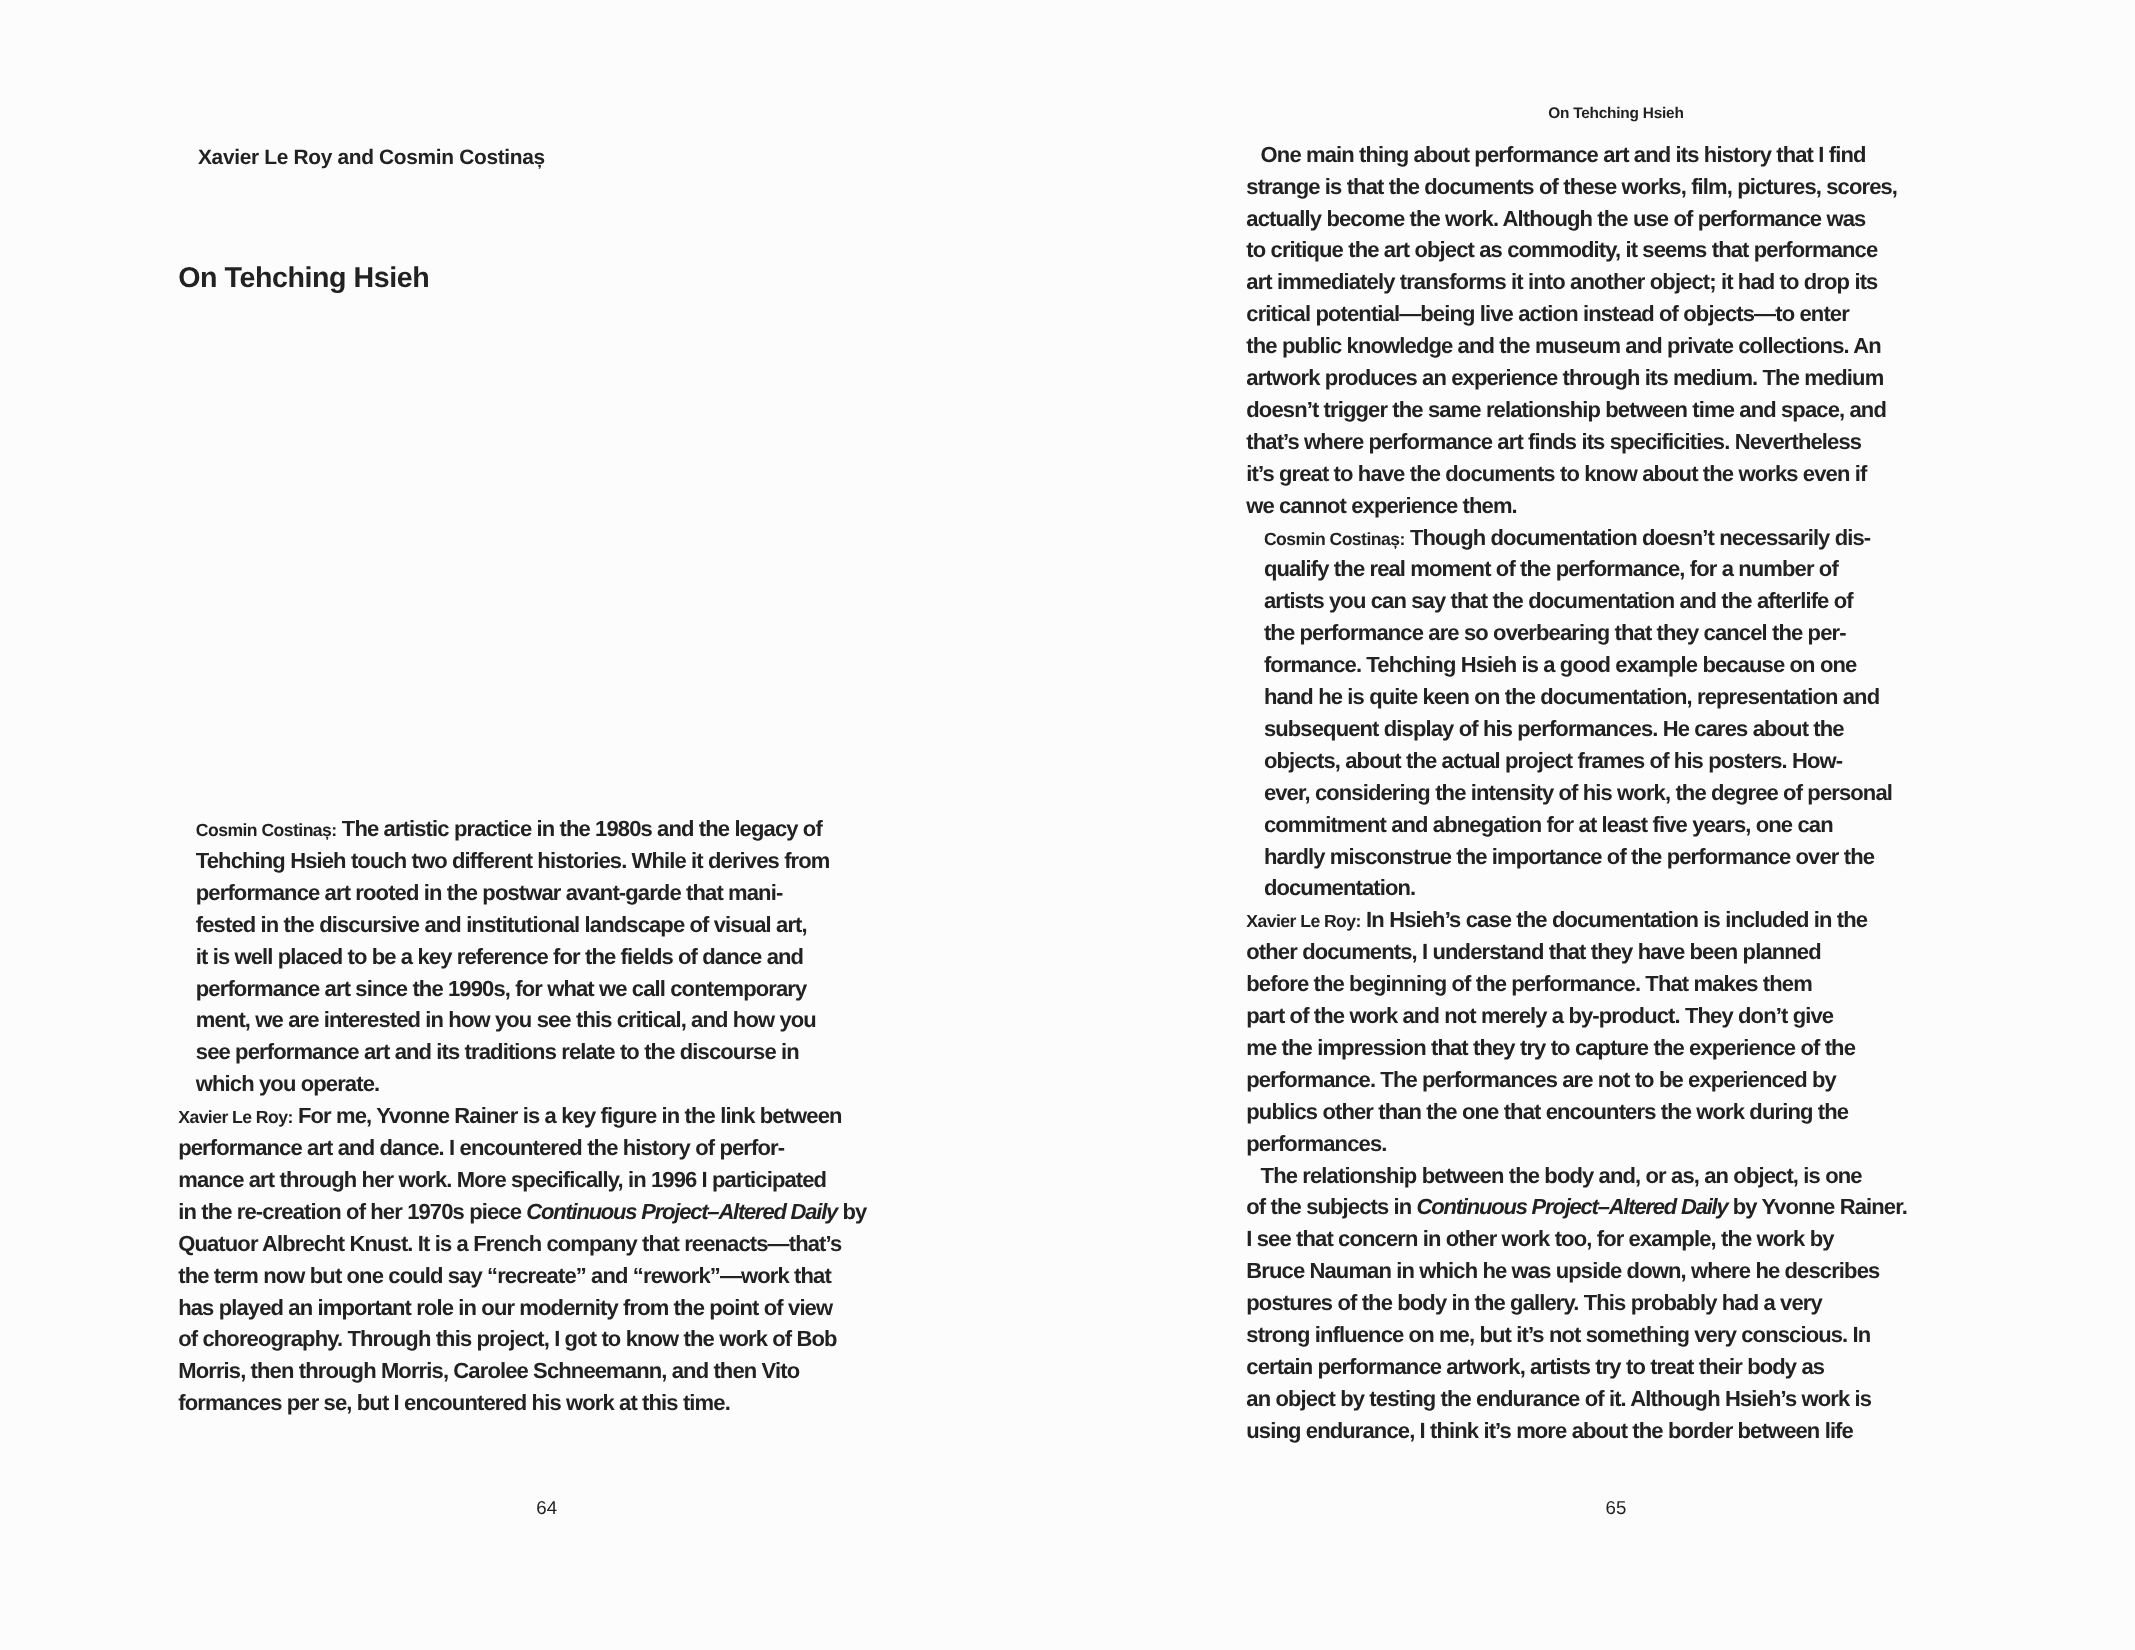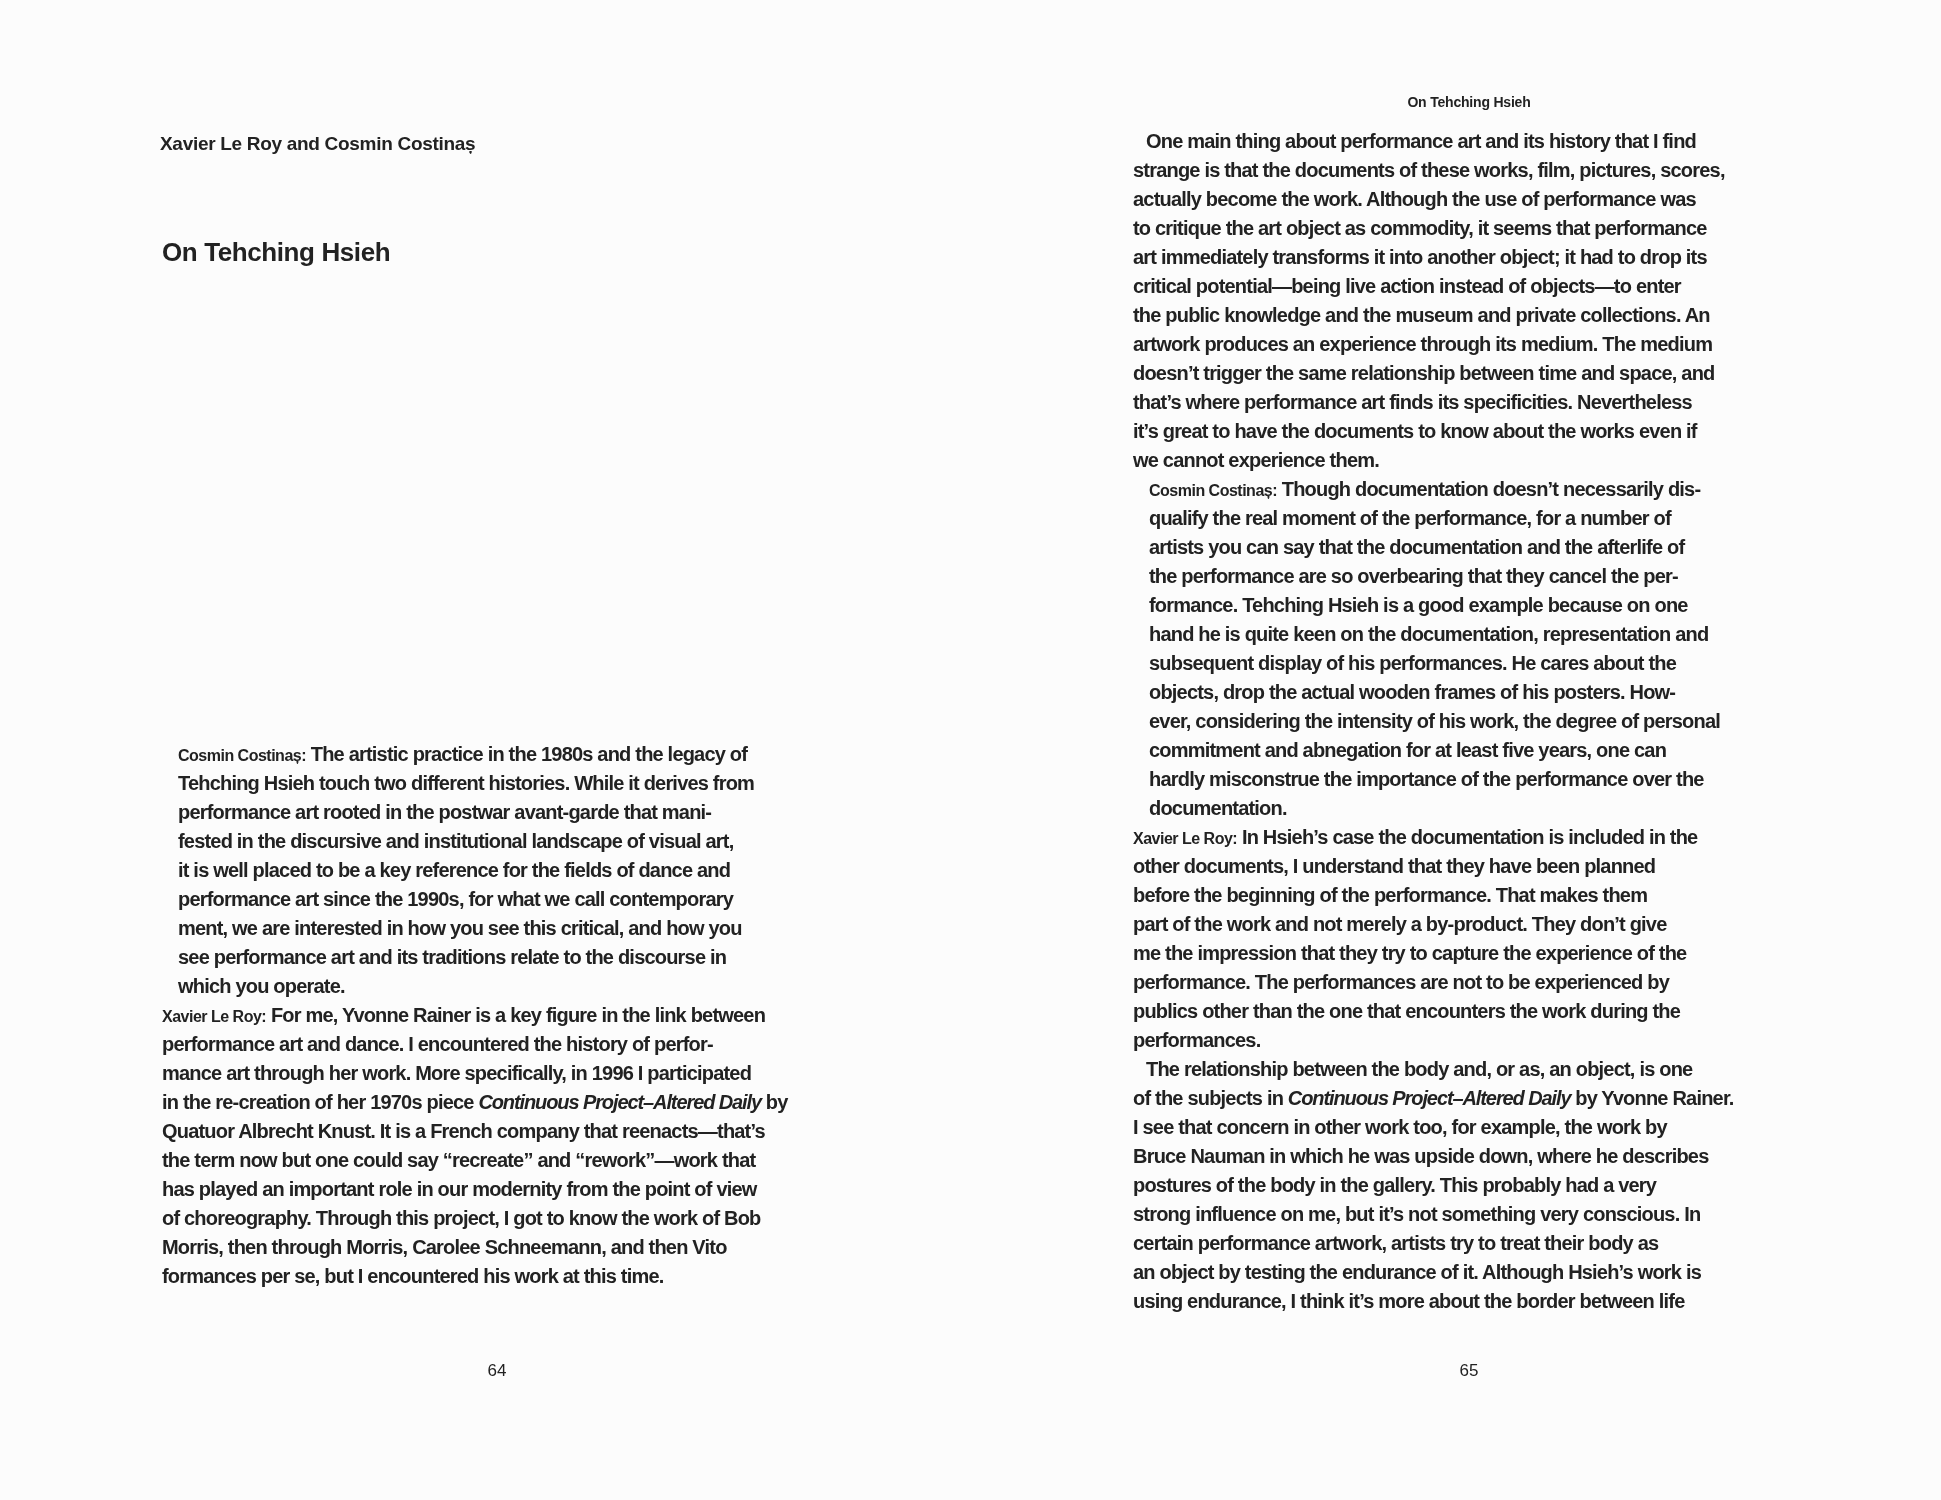--- a/index.html
+++ b/index.html
@@ -4,21 +4,21 @@
 <style>
   html,body{margin:0;padding:0}
   body{
     width:1941px;height:1500px;position:relative;overflow:hidden;
     background:#fcfcfc;color:#222;
     font-family:"Liberation Sans",sans-serif;
     -webkit-font-smoothing:antialiased;
   }
   .abs{position:absolute}
   .byline{
-    left:160px;top:133px;
+    left:180px;top:133px;
     font-size:19px;font-weight:700;letter-spacing:-0.3px;
   }
   .chapter-title{
     left:162px;top:237px;
     font-size:26px;font-weight:700;letter-spacing:-0.4px;
   }
   .running-header{
     left:1133px;top:94px;width:672px;text-align:center;
     font-size:14px;font-weight:700;letter-spacing:-0.2px;
   }
@@ -94,21 +94,21 @@
         <div class="line">we cannot experience them.</div>
       </div>
       <div class="block indented">
         <div class="line"><span class="speaker">Cosmin Costinaș:</span> Though documentation doesn’t necessarily dis-</div>
         <div class="line">qualify the real moment of the performance, for a number of</div>
         <div class="line">artists you can say that the documentation and the afterlife of</div>
         <div class="line">the performance are so overbearing that they cancel the per-</div>
         <div class="line">formance. Tehching Hsieh is a good example because on one</div>
         <div class="line">hand he is quite keen on the documentation, representation and</div>
         <div class="line">subsequent display of his performances. He cares about the</div>
-        <div class="line">objects, drop the actual wooden frames of his posters. How-</div>
+        <div class="line">objects, about the actual project frames of his posters. How-</div>
         <div class="line">ever, considering the intensity of his work, the degree of personal</div>
         <div class="line">commitment and abnegation for at least five years, one can</div>
         <div class="line">hardly misconstrue the importance of the performance over the</div>
         <div class="line">documentation.</div>
       </div>
       <div class="block">
         <div class="line"><span class="speaker">Xavier Le Roy:</span> In Hsieh’s case the documentation is included in the</div>
         <div class="line">other documents, I understand that they have been planned</div>
         <div class="line">before the beginning of the performance. That makes them</div>
         <div class="line">part of the work and not merely a by-product. They don’t give</div>

